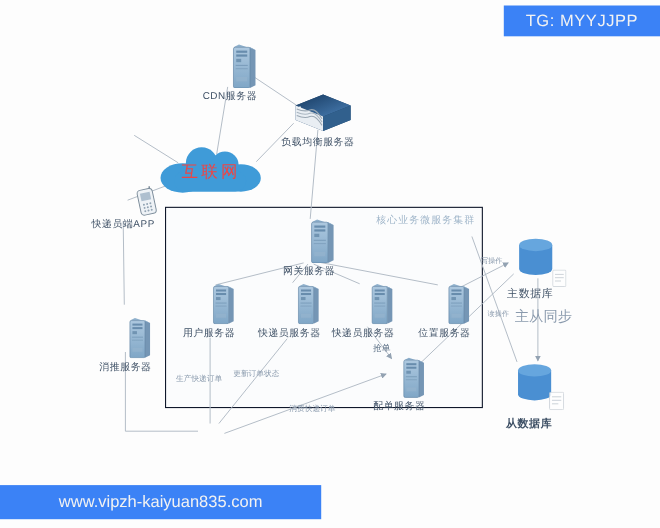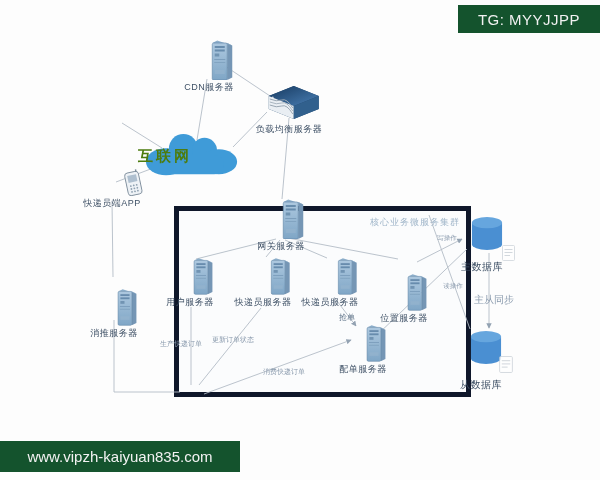--- a/index.html
+++ b/index.html
@@ -1,34 +1,34 @@
 <!DOCTYPE html>
 <html><head>
 <meta charset="utf-8">
 <style>
   html,body{margin:0;padding:0;background:#ffffff;}
   #stage{position:relative;width:600px;height:480px;background:#fdfdfd;overflow:hidden;
          font-family:"Liberation Sans","DejaVu Sans",sans-serif;}
   
-  .badge{position:absolute;background:#14532d;color:#f2f2f2;display:flex;align-items:center;justify-content:center;}
+  .badge{position:absolute;background:#3b82f6;color:#f2f2f2;display:flex;align-items:center;justify-content:center;}
   #tg-badge{left:458px;top:5px;width:142px;height:28px;font-size:15px;letter-spacing:0.5px;}
-  #watermark{left:0px;top:441px;width:240px;height:31px;font-size:15px;}
-  
-  #cluster{position:absolute;left:150px;top:206px;width:287px;height:181px;
-           border:5px solid #0f172a;background:rgba(250,252,254,0.55);z-index:0;margin-left:24px;}
+  #watermark{left:0px;top:441px;width:292px;height:31px;font-size:15px;}
+  
+  #cluster{position:absolute;left:150px;top:188px;width:287px;height:181px;
+           border:1px solid #0f172a;background:rgba(250,252,254,0.55);z-index:0;}
   #cluster .title{position:absolute;right:6px;top:5px;font-size:9px;color:#9fb5c9;letter-spacing:1px;}
   
   #edges{position:absolute;left:0;top:0;z-index:1;}
   
   .node{position:absolute;display:flex;flex-direction:column;align-items:flex-end;z-index:2;transform:translateX(-50%);}
   .nlabel{font-size:9px;color:#3f5166;margin-top:1px;white-space:nowrap;letter-spacing:0.5px;}
   .elabel{position:absolute;font-size:7px;color:#8a9aad;white-space:nowrap;transform:translate(-50%,-50%);z-index:2;}
   .elabel.big{font-size:8px;color:#5d7187;}
-  .cloudtext{position:absolute;width:100%;text-align:left;top:15px;color:#4d7c0f;
-             font-weight:bold;font-size:15px;letter-spacing:3px;}
+  .cloudtext{position:absolute;width:100%;text-align:center;top:15px;color:#ef4444;
+             font-weight:normal;font-size:15px;letter-spacing:3px;}
   .docicon{position:absolute;z-index:2;opacity:0.85;}
   .gap8 .nlabel{margin-top:8px;}
   .gap12 .nlabel{margin-top:12px;}
 </style>
 </head>
 <body>
 
 <div id="stage">
 
   <svg width="0" height="0" style="position:absolute">
@@ -177,21 +177,21 @@
     <span class="nlabel">快递员服务器</span>
   </div>
 
   <div class="node" style="left:330px;top:257px">
     <svg width="22" height="38">
         <use href="#srv"></use>
       </svg>
     <span class="nlabel">快递员服务器</span>
   </div>
 
-  <div class="node" style="left:404px;top:273px">
+  <div class="node" style="left:404px;top:257px">
     <svg width="22" height="38">
         <use href="#srv"></use>
       </svg>
     <span class="nlabel">位置服务器</span>
   </div>
 
   <div class="node" style="left:363px;top:324px">
     <svg width="22" height="38">
         <use href="#srv"></use>
       </svg>
@@ -210,34 +210,34 @@
     <svg width="32" height="36">
         <use href="#db"></use>
       </svg>
     <span class="nlabel" style="font-size:10px;font-weight:normal">主数据库</span>
   </div>
 
   <div class="node gap12" style="left:481px;top:330px">
     <svg width="32" height="36">
         <use href="#db"></use>
       </svg>
-    <span class="nlabel" style="font-size:10px;font-weight:normal">从数据库</span>
+    <span class="nlabel" style="font-size:10px;font-weight:bold">从数据库</span>
   </div>
 
   <svg class="docicon" style="left:502px;top:245px" width="13" height="16">
       <use href="#doc"></use>
     </svg>
   <svg class="docicon" style="left:499px;top:356px" width="14" height="17">
       <use href="#doc"></use>
     </svg>
 
   <span class="elabel" style="left:181px;top:344px">生产快递订单</span>
   <span class="elabel" style="left:233px;top:340px">更新订单状态</span>
   <span class="elabel" style="left:284px;top:372px">消费快递订单</span>
   <span class="elabel big" style="left:347px;top:317px">抢单</span>
   <span class="elabel" style="left:447px;top:238px;font-size:6.5px">写操作</span>
   <span class="elabel" style="left:453px;top:286px;font-size:6.5px">读操作</span>
-  <span class="elabel" style="left:494px;top:300px;font-size:10px">主从同步</span>
+  <span class="elabel" style="left:494px;top:288px;font-size:13px">主从同步</span>
 
   <div class="badge" id="tg-badge" style="z-index:5">TG: MYYJJPP</div>
   <div class="badge" id="watermark" style="z-index:5">www.vipzh-kaiyuan835.com</div>
 
 </div>
 
 </body></html>

